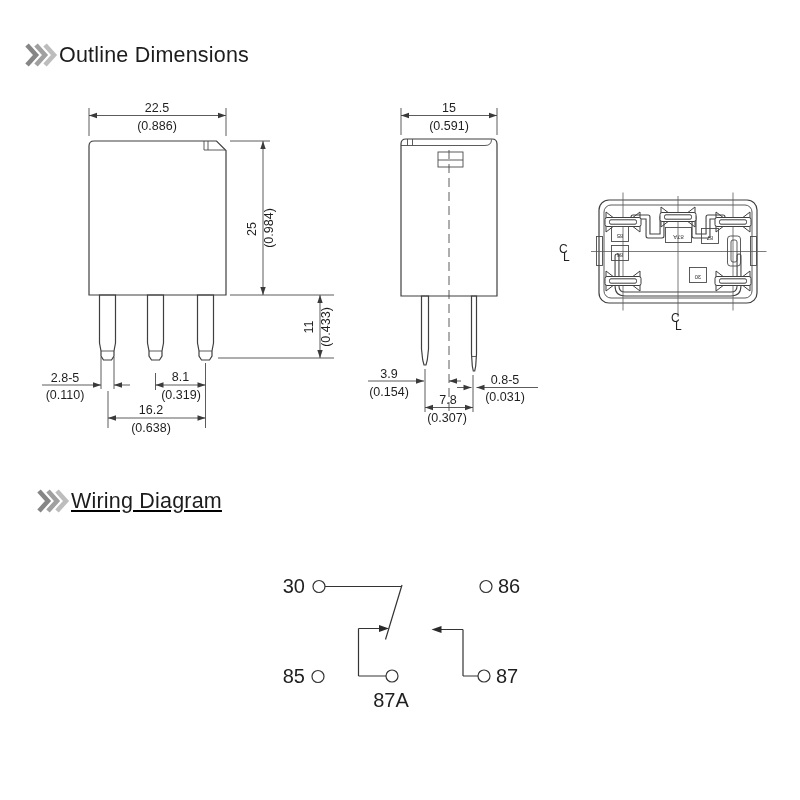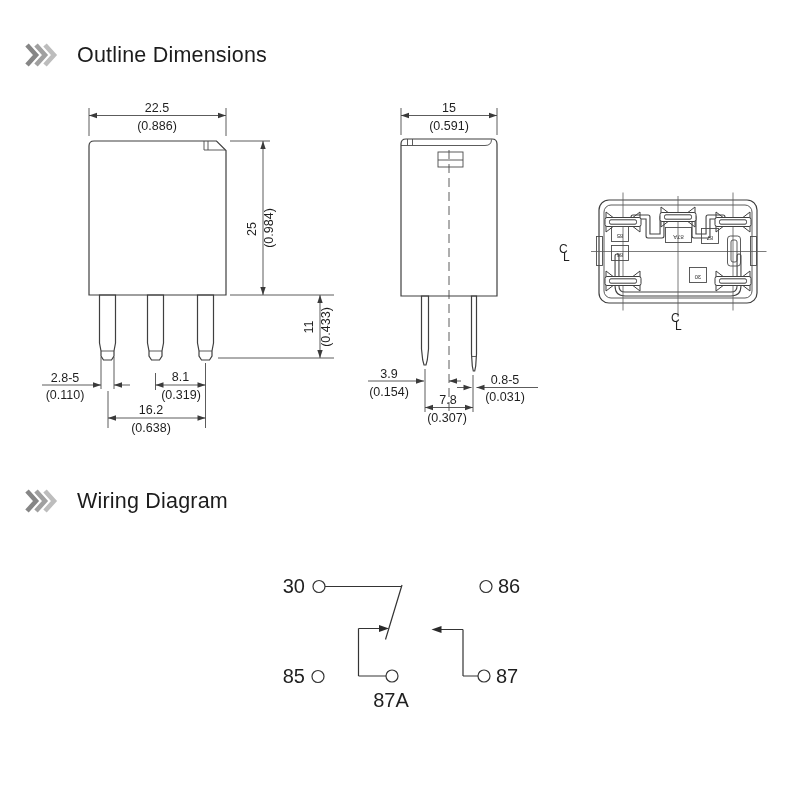--- a/index.html
+++ b/index.html
@@ -1,18 +1,18 @@
 <!DOCTYPE html>
 <html><head>
 <meta charset="utf-8">
 <style>
   html,body{margin:0;padding:0;background:#fff;}
   .stage{position:relative;width:800px;height:800px;background:#ffffff;overflow:hidden;
          font-family:"Liberation Sans", sans-serif;}
-  .section-header{position:absolute;display:flex;align-items:center;gap:19px;}
+  .section-header{position:absolute;display:flex;align-items:center;gap:1px;}
   .section-header .title{font-size:21.5px;color:#1c1c1c;letter-spacing:0.2px;}
   .drawing-svg{position:absolute;left:0;top:0;}
   svg text{font-family:"Liberation Sans", sans-serif;fill:#1f1f1f;}
   .dim{font-size:12.5px;}
   .wire-label{font-size:20px;}
   .tiny{font-size:6px;fill:#333;}
   .cl{font-size:12px;}
   .outline-stroke{stroke:#3f3f3f;stroke-width:1.2;fill:none;}
   .thin{stroke:#4a4a4a;stroke-width:0.9;fill:none;}
   .wire{stroke:#343434;stroke-width:1.2;fill:none;}
@@ -24,21 +24,21 @@
 
   <div class="section-header" style="left:24px;top:42px;">
     <svg width="34" height="26" viewBox="0 0 34 26">
       <polyline points="3,3 12,13 3,23" fill="none" stroke="#868686" stroke-width="4.6"></polyline>
       <polyline points="12,3 21,13 12,23" fill="none" stroke="#a0a0a0" stroke-width="4.6"></polyline>
       <polyline points="21,3 30,13 21,23" fill="none" stroke="#bdbdbd" stroke-width="4.6"></polyline>
     </svg>
     <span class="title">Outline Dimensions</span>
   </div>
 
-  <div class="section-header" style="left:24px;top:488px;">
+  <div class="section-header" style="left:36px;top:488px;text-decoration:underline;">
     <svg width="34" height="26" viewBox="0 0 34 26">
       <polyline points="3,3 12,13 3,23" fill="none" stroke="#868686" stroke-width="4.6"></polyline>
       <polyline points="12,3 21,13 12,23" fill="none" stroke="#a0a0a0" stroke-width="4.6"></polyline>
       <polyline points="21,3 30,13 21,23" fill="none" stroke="#bdbdbd" stroke-width="4.6"></polyline>
     </svg>
     <span class="title">Wiring Diagram</span>
   </div>
 
   <svg class="drawing-svg" width="800" height="800" viewBox="0 0 800 800">
     <defs>

